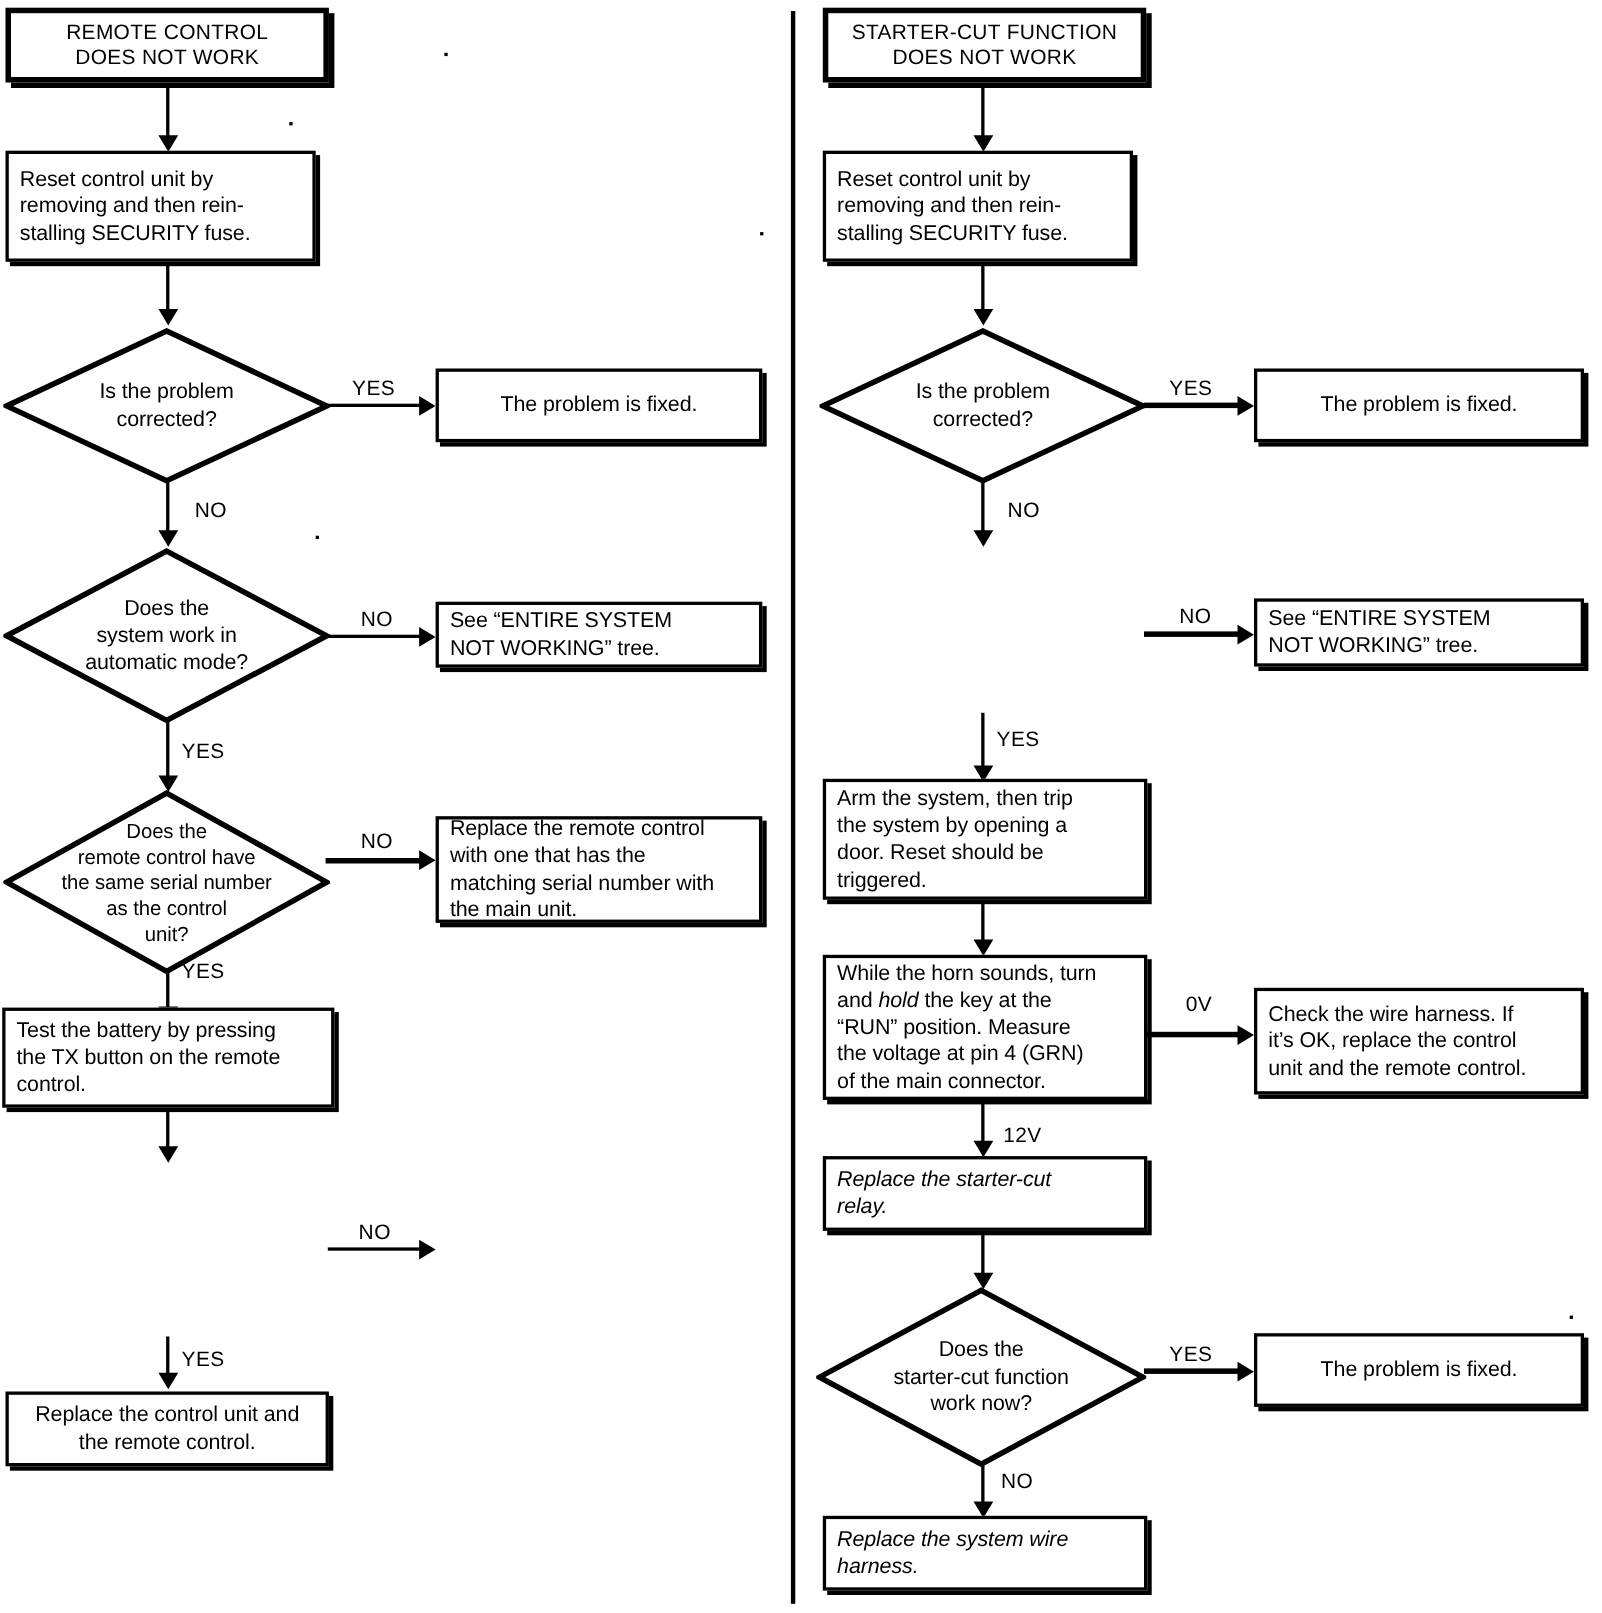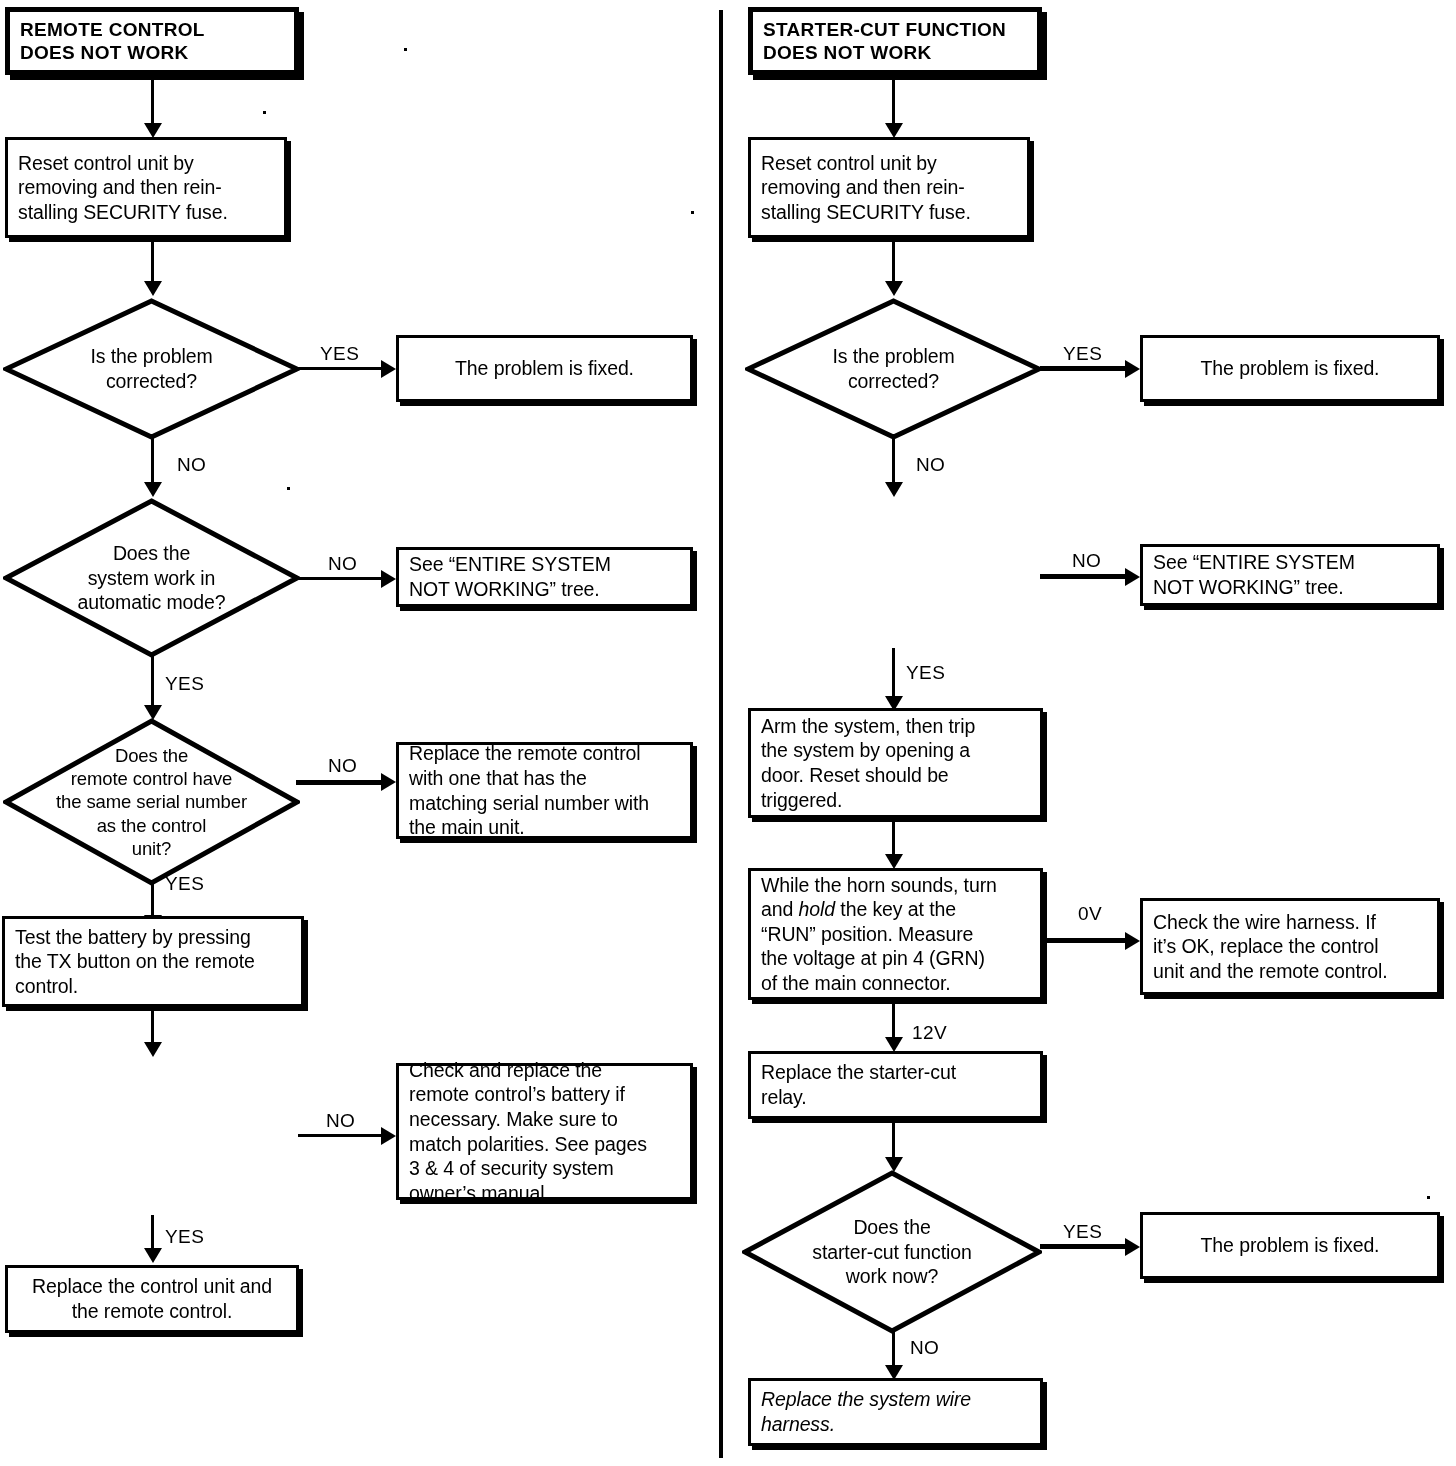--- a/index.html
+++ b/index.html
@@ -26,24 +26,25 @@
     box-shadow: 4px 4px 0 0 #000;
     display: flex;
     align-items: center;
     padding: 6px 10px;
     line-height: 1.26;
     font-size: 19.5px;
     letter-spacing: -0.1px;
   }
   .box.thick { border-width: 5px; }
   .box.title {
-    font-weight: bold;
+    font-weight: normal;
     font-size: 19px;
     letter-spacing: 0.3px;
     justify-content: center;
+    text-align: center;
     line-height: 1.22;
     box-shadow: 5px 5px 0 0 #000;
   }
   .box .txt { width: 100%; white-space: pre-line; }
 
   .diamond {
     position: absolute;
     display: flex;
     align-items: center;
     justify-content: center;
@@ -209,28 +210,20 @@
   </div>
 
   <div class="vline" style="left:151px; top:1009px; height:38px;"></div>
   <div class="arrow-down" style="left:144px; top:1042px;"></div>
 
 
   <div class="hline" style="left:298px; top:1134px; width:84px;"></div>
   <div class="arrow-right" style="left:381px; top:1127px;"></div>
   <div class="edge-label" style="left:326px; top:1110px;">NO</div>
 
-  <div class="box" style="left:396px; top:1063px; width:297px; height:137px;">
-    <span class="txt">Check and replace the
-remote control’s battery if
-necessary. Make sure to
-match polarities. See pages
-3 &amp; 4 of security system
-owner’s manual.</span>
-  </div>
 
   <div class="vline" style="left:151px; top:1215px; height:38px;"></div>
   <div class="arrow-down" style="left:144px; top:1248px;"></div>
   <div class="edge-label" style="left:165px; top:1226px;">YES</div>
 
   <div class="box" style="left:5px; top:1265px; width:294px; height:68px;">
     <span class="txt" style="text-align:center;">Replace the control unit and
 the remote control.</span>
   </div>
 
@@ -310,21 +303,21 @@
   <div class="box" style="left:1140px; top:898px; width:300px; height:97px;">
     <span class="txt">Check the wire harness. If
 it’s OK, replace the control
 unit and the remote control.</span>
   </div>
 
   <div class="vline" style="left:892px; top:1002px; height:40px;"></div>
   <div class="arrow-down" style="left:885px; top:1037px;"></div>
   <div class="edge-label" style="left:912px; top:1022px;">12V</div>
 
-  <div class="box" style="left:748px; top:1051px; width:295px; height:68px;">
+  <div class="box" style="left:748px; top:1051px; width:295px; height:68px;font-style:italic;">
     <span class="txt">Replace the starter-cut
 relay.</span>
   </div>
 
   <div class="vline" style="left:892px; top:1121px; height:40px;"></div>
   <div class="arrow-down" style="left:885px; top:1157px;"></div>
 
   <div class="diamond" style="left:742px; top:1170px; width:300px; height:164px;">
     <svg viewBox="0 0 300 164" preserveAspectRatio="none">
       <polygon points="150,3 297,82 150,161 3,82" fill="#fff" stroke="#000" stroke-width="5"></polygon>

